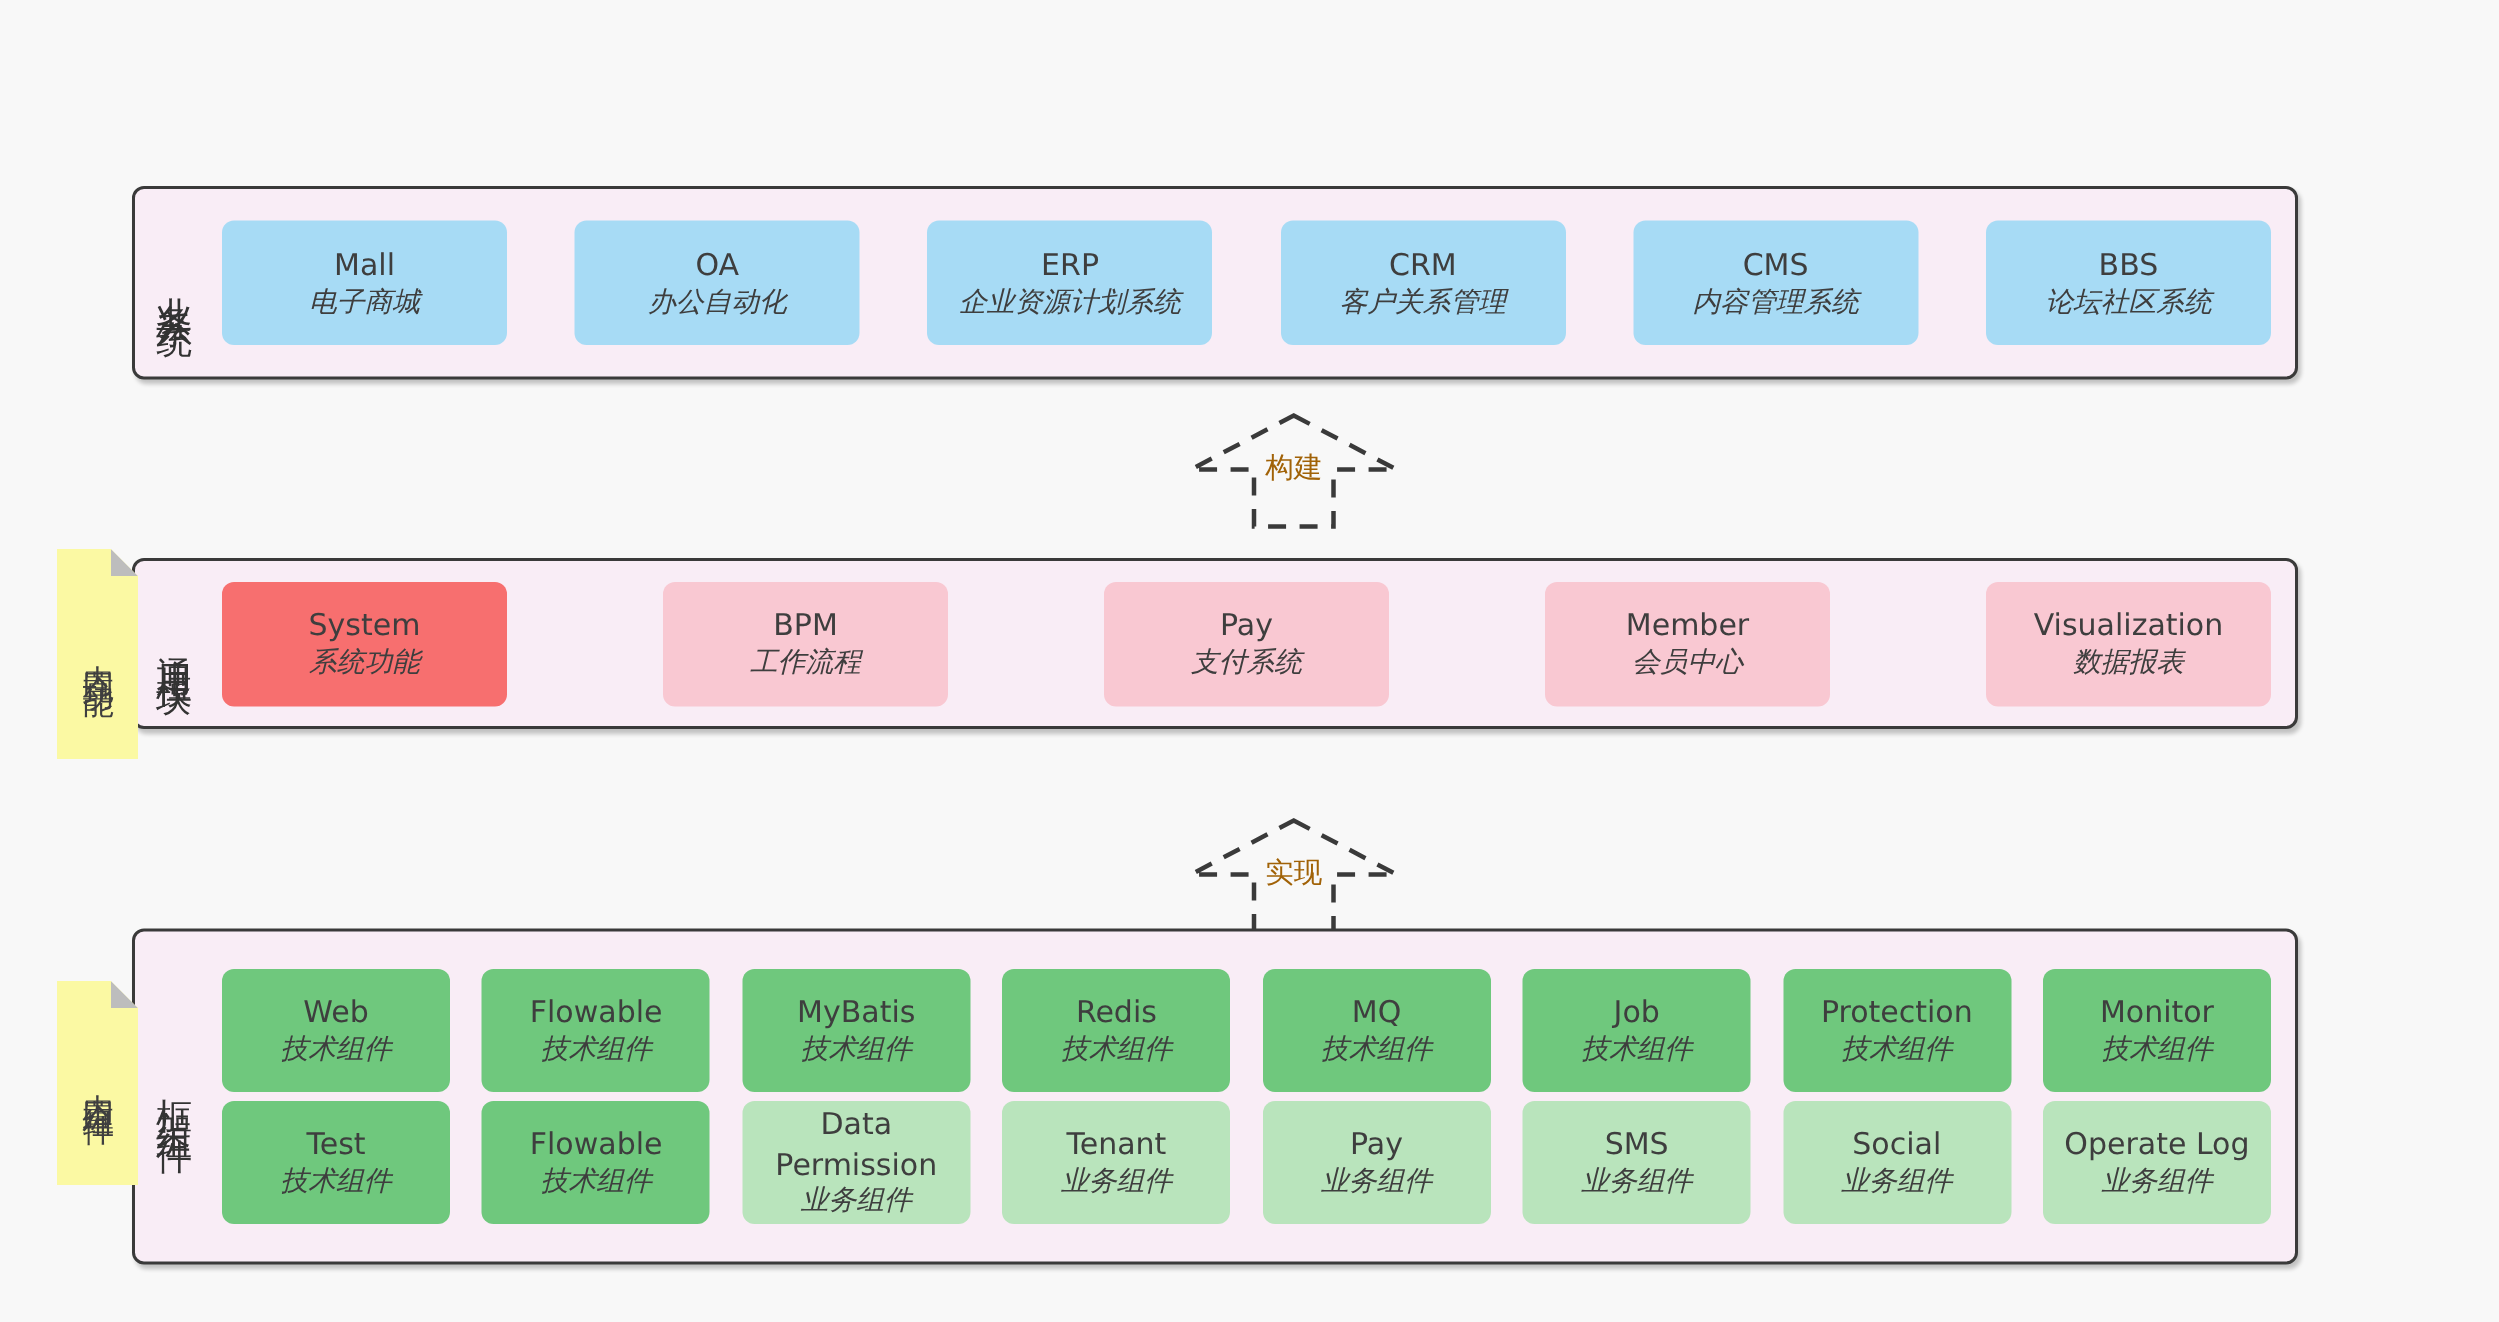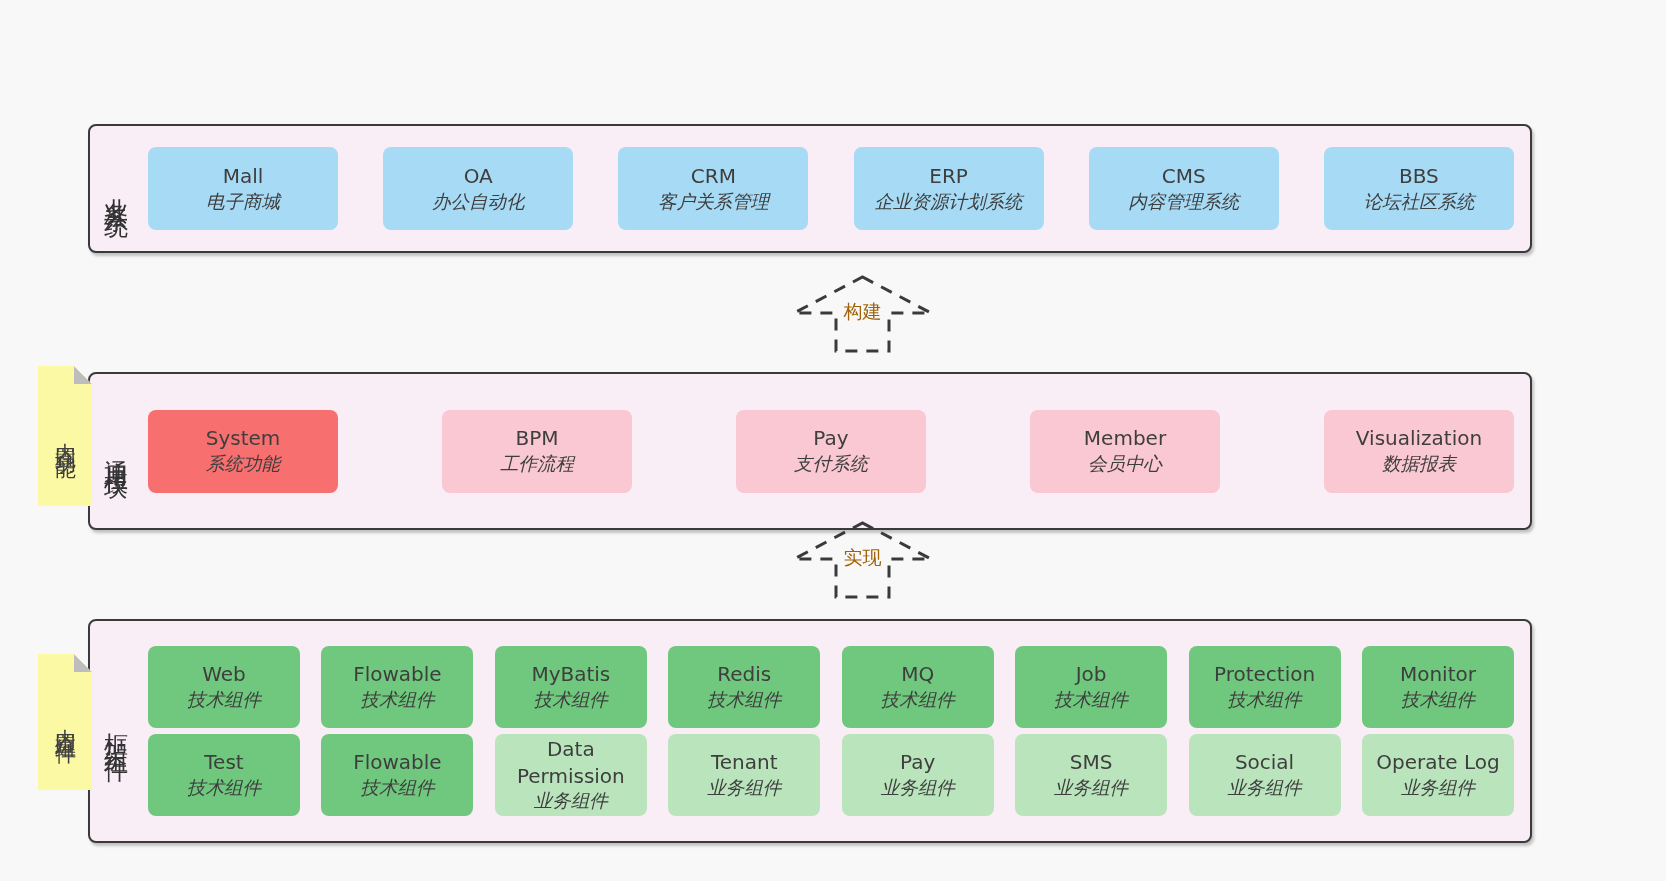--- a/index.html
+++ b/index.html
@@ -3,21 +3,21 @@
 <meta charset="utf-8">
 <style>
   html,body{margin:0;padding:0;background:#f8f8f8;}
   body{font-family:"DejaVu Sans","Liberation Sans",sans-serif;color:#3e3e3e;}
   .canvas{position:relative;width:1666px;height:881px;background:#f8f8f8;overflow:hidden;}
 
   
   .tier{position:absolute;left:88px;width:1444px;background:#f9edf6;border:2px solid #3a3a3a;
         border-radius:8px;box-shadow:2px 3px 3px rgba(0,0,0,0.22);box-sizing:border-box;}
   .tier-1{top:124px;height:129px;}
-  .tier-2{top:372px;height:158px;}
+  .tier-2{top:372px;height:114px;}
   .tier-3{top:619px;height:224px;}
 
   .tier-label{position:absolute;left:14px;top:50%;transform:translateY(-50%);
         writing-mode:vertical-rl;text-orientation:upright;font-size:24px;color:#333;
         letter-spacing:5px;line-height:1;white-space:nowrap;}
   .tier-3 .tier-label{letter-spacing:9px;}
 
   .tier-content{position:absolute;left:58px;right:16px;top:0;bottom:0;
         display:flex;flex-direction:column;justify-content:center;}
   .tier-row{display:flex;justify-content:space-between;align-items:center;}
@@ -44,21 +44,21 @@
   .tag-1{top:366px;height:140px;}
   .tag-2{top:654px;height:136px;}
   .tag::after{content:"";position:absolute;top:0;right:0;width:18px;height:18px;
        background:#bdbdbd;clip-path:polygon(0 0, 100% 100%, 0 100%);}
   .tag-text{writing-mode:vertical-rl;text-orientation:upright;font-size:21px;color:#3f3f3f;
        letter-spacing:5px;line-height:1;}
 
   
   .arrow{position:absolute;width:145px;height:80px;}
   .arrow-1{left:790px;top:274px;}
-  .arrow-2{left:790px;top:520px;}
+  .arrow-2{left:790px;top:544px;}
   .arrow svg{display:block;width:100%;height:100%;}
   .arrow-label{position:absolute;left:50%;top:38px;transform:translate(-50%,-50%);
        background:#f8f8f8;padding:1px 4px;font-size:19px;color:#a16207;white-space:nowrap;}
 </style>
 </head>
 <body>
 
 <div class="canvas">
 
   <section class="tier tier-1">
@@ -67,26 +67,26 @@
       <div class="tier-row">
         <div class="box wide blue">
           <span class="bt">Mall</span>
           <span class="bs">电子商城</span>
         </div>
         <div class="box wide blue">
           <span class="bt">OA</span>
           <span class="bs">办公自动化</span>
         </div>
         <div class="box wide blue">
+          <span class="bt">ERP</span>
+          <span class="bs">企业资源计划系统</span>
+        </div>
+        <div class="box wide blue">
           <span class="bt">CRM</span>
           <span class="bs">客户关系管理</span>
-        </div>
-        <div class="box wide blue">
-          <span class="bt">ERP</span>
-          <span class="bs">企业资源计划系统</span>
         </div>
         <div class="box wide blue">
           <span class="bt">CMS</span>
           <span class="bs">内容管理系统</span>
         </div>
         <div class="box wide blue">
           <span class="bt">BBS</span>
           <span class="bs">论坛社区系统</span>
         </div>
       </div>

